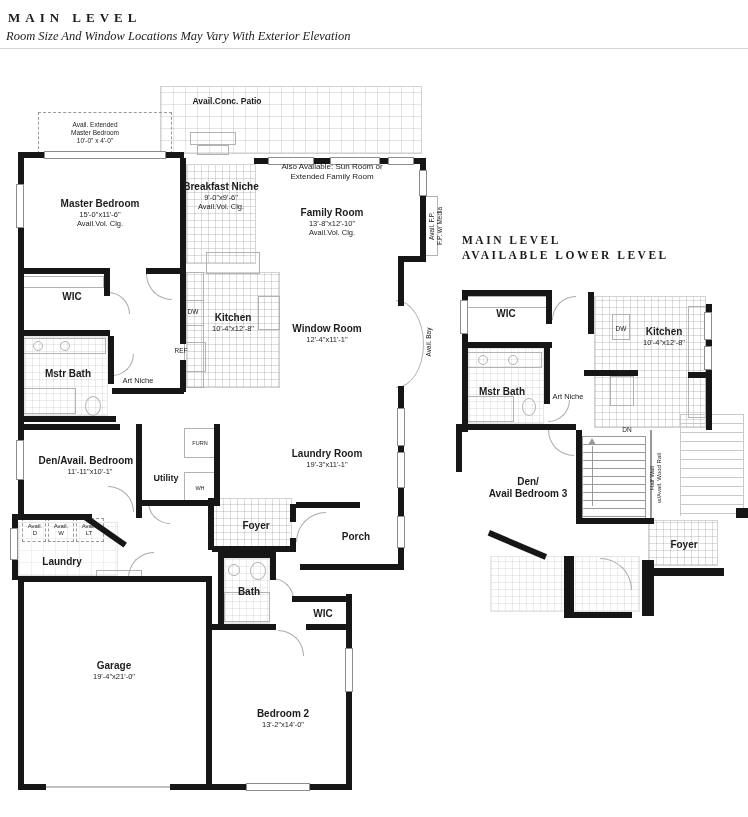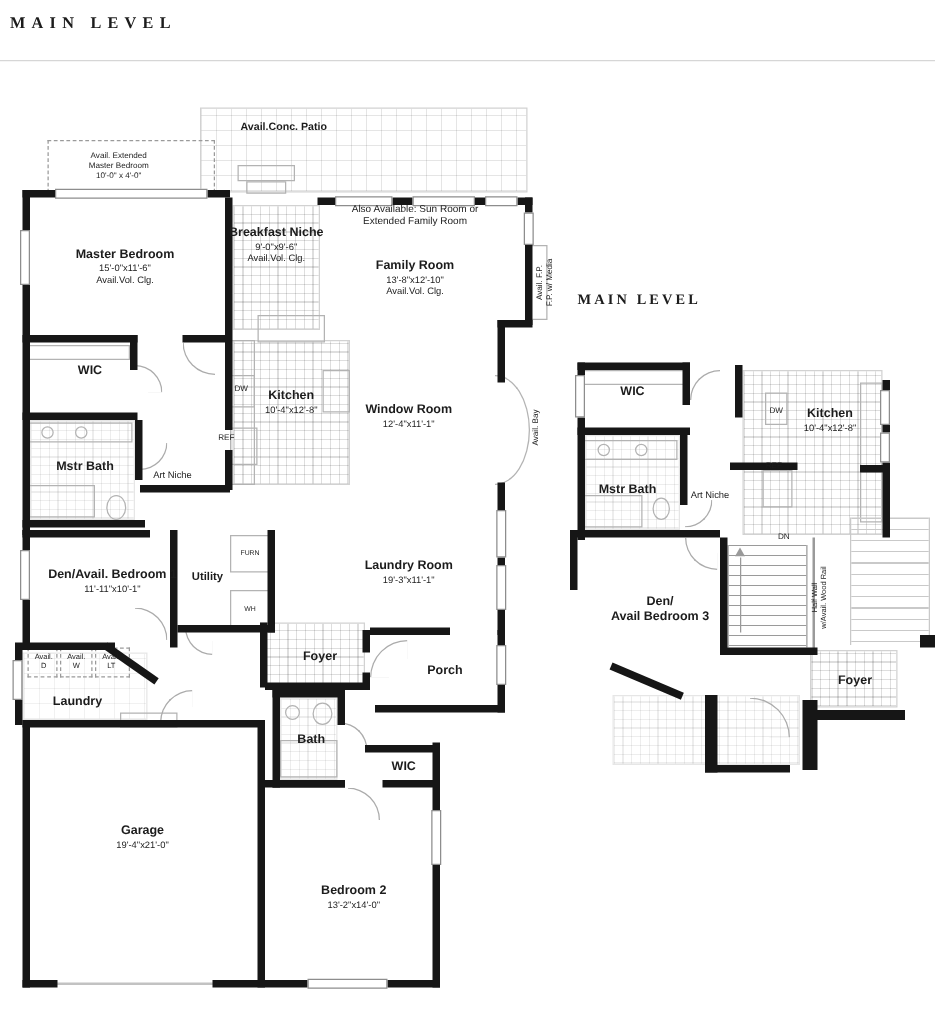--- a/index.html
+++ b/index.html
@@ -44,20 +44,21 @@
   .sm{font-size:8.5px;font-weight:bold;}
   .tiny{font-size:6.5px;font-weight:normal;}
   .tiny2{font-size:6px;font-weight:normal;line-height:1.1;}
 </style>
 </head>
 <body>
 
 <div class="page">
 
   <div class="hdr-title" style="left:8px;top:10px;">MAIN LEVEL</div>
+  <div class="hdr-sub" style="left:6px;top:29px;">Room Size And Window Locations May Vary With Exterior Elevation</div>
   <div class="hdr-rule" style="left:0;top:48px;width:748px;"></div>
 
   <div id="geo">
       <div class="tile big" style="left: 160px; top: 86px; width: 262px; height: 68px;"></div>
       <div class="tile" style="left: 186px; top: 164px; width: 70px; height: 100px;"></div>
       <div class="tile" style="left: 186px; top: 272px; width: 94px; height: 116px;"></div>
       <div class="tile" style="left: 208px; top: 498px; width: 84px; height: 50px;"></div>
       <div class="tile lt" style="left: 24px; top: 336px; width: 84px; height: 80px;"></div>
       <div class="tile lt" style="left: 224px; top: 558px; width: 46px; height: 66px;"></div>
       <div class="tile lt big" style="left: 18px; top: 522px; width: 100px; height: 54px;"></div>
@@ -253,21 +254,21 @@
   <div class="lbl rot tiny" style="left:429px;top:342px;">Avail. Bay</div>
 
   <div class="lbl room" style="left:68px;top:374px;">Mstr Bath</div>
   <div class="lbl tiny" style="left:138px;top:380px;font-size:7.5px;">Art Niche</div>
 
   <div class="lbl room" style="left:90px;top:465px;">
     <div>Den/Avail. Bedroom 1</div>
     <div class="size">11'-11"x10'-1"</div>
   </div>
 
-  <div class="lbl sm" style="left:166px;top:461px;font-weight:bold;font-size:9px;">Utility</div>
+  <div class="lbl sm" style="left:166px;top:478px;font-weight:bold;font-size:9px;">Utility</div>
   <div class="lbl tiny" style="left:200px;top:443px;font-size:5.5px;">FURN</div>
   <div class="lbl tiny" style="left:200px;top:488px;font-size:5.5px;">WH</div>
 
   <div class="lbl room" style="left:327px;top:458px;">
     <div>Laundry Room</div>
     <div class="size">19'-3"x11'-1"</div>
   </div>
 
   <div class="lbl room" style="left:256px;top:526px;">Foyer</div>
   <div class="lbl room" style="left:356px;top:537px;">Porch</div>
@@ -294,20 +295,21 @@
   <div class="lbl room" style="left:249px;top:592px;text-align:center;">Bath</div>
   <div class="lbl room" style="left:323px;top:614px;">WIC</div>
 
   <div class="lbl room" style="left:283px;top:718px;">
     <div>Bedroom 2</div>
     <div class="size">13'-2"x14'-0"</div>
   </div>
 
   <div class="lower-title" style="left:462px;top:233px;">
     <div>MAIN LEVEL</div>
+    <div>AVAILABLE LOWER LEVEL</div>
   </div>
 
   <div class="lbl room" style="left:506px;top:314px;">WIC</div>
 
   <div class="lbl room" style="left:664px;top:336px;">
     <div>Kitchen</div>
     <div class="size">10'-4"x12'-8"</div>
   </div>
   <div class="lbl tiny" style="left:621px;top:329px;">DW</div>
   <div class="lbl tiny" style="left:619px;top:373px;">REF</div>

